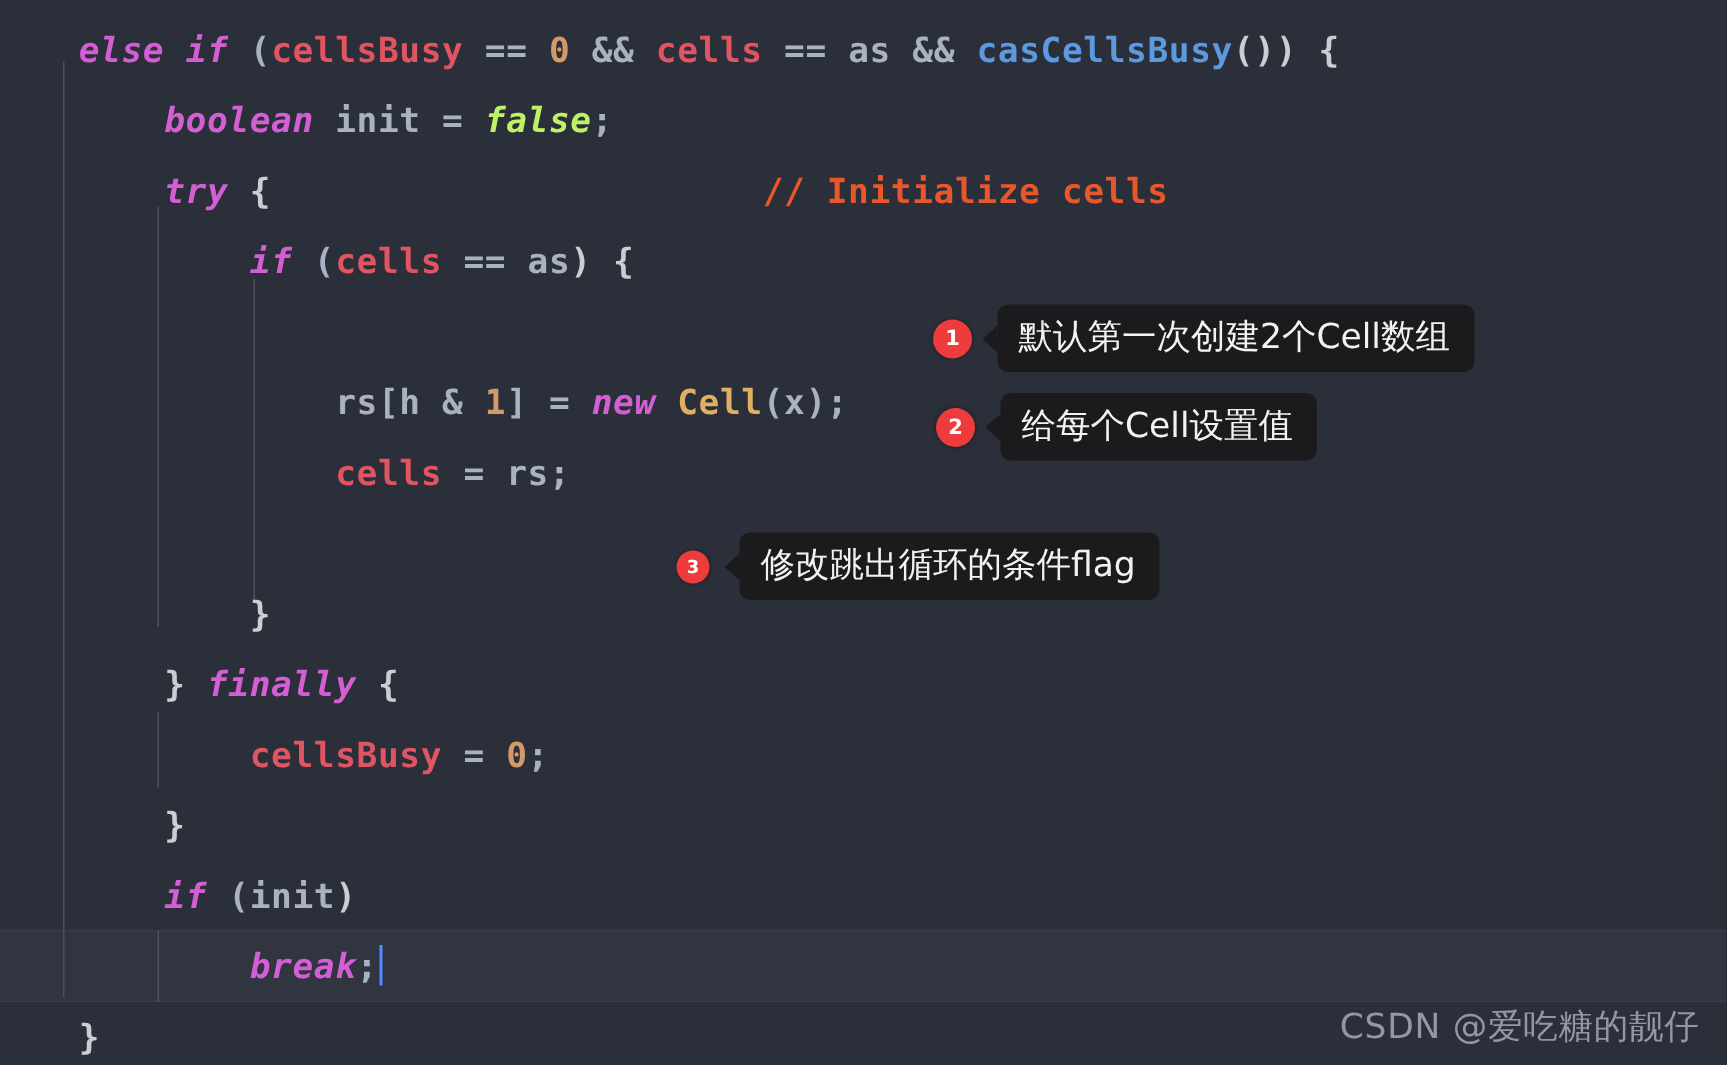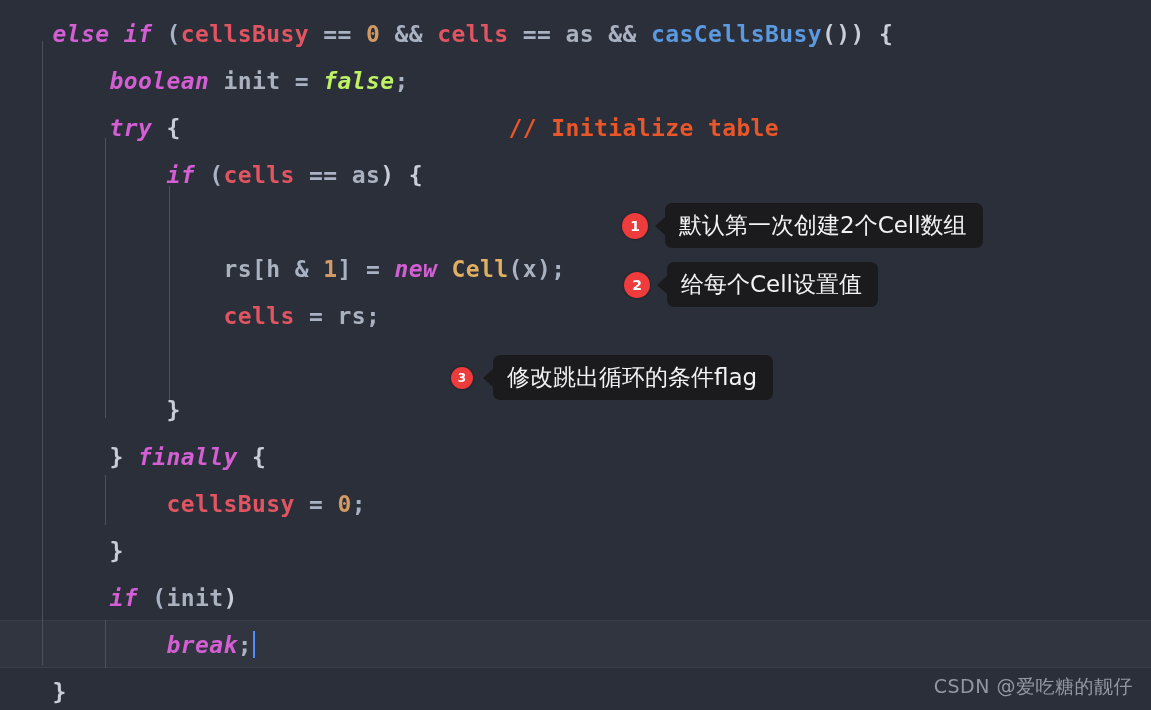--- a/index.html
+++ b/index.html
@@ -132,21 +132,21 @@
   .annot.a2 .badge { margin-right: 7px; }
   .annot.a3 .badge { margin-right: 10px; }
 
   
   .watermark {
     position: absolute;
     right: 18px;
     bottom: 10px;
     color: #9aa0ac;
     font-family: "DejaVu Sans", "Liberation Sans", sans-serif;
-    font-size: 19px;
+    font-size: 23px;
     letter-spacing: 0.5px;
     z-index: 7;
     opacity: 0.92;
   }
 </style>
 </head>
 <body>
 
 <div id="screen">
 
@@ -157,21 +157,21 @@
   <div class="guide" style="left:105px; top:475px; height:50px;"></div>
   <div class="guide" style="left:105px; top:620px; height:48px;"></div>
   <div class="guide" style="left:169px; top:186px; height:215px;"></div>
 
   <div class="code-layer">
 
     <div class="code-line" style="top:10px;"><span class="ind">  </span><span class="kw">else</span><span class="op"> </span><span class="kw">if</span><span class="op"> (</span><span class="var">cellsBusy</span><span class="op"> == </span><span class="num">0</span><span class="op"> &amp;&amp; </span><span class="var">cells</span><span class="op"> == </span><span class="plain">as</span><span class="op"> &amp;&amp; </span><span class="fn">casCellsBusy</span><span class="brk">()) {</span></div>
 
     <div class="code-line" style="top:57px;"><span class="ind">      </span><span class="kw">boolean</span><span class="plain"> init </span><span class="op">= </span><span class="lit">false</span><span class="op">;</span></div>
 
-    <div class="code-line" style="top:104px;"><span class="ind">      </span><span class="kw">try</span><span class="brk"> {</span><span class="ind">                       </span><span class="cmt">// Initialize table</span></div>
+    <div class="code-line" style="top:104px;"><span class="ind">      </span><span class="kw">try</span><span class="brk"> {</span><span class="ind">                       </span><span class="cmt">// Initialize cells</span></div>
 
     <div class="code-line" style="top:151px;"><span class="ind">          </span><span class="kw">if</span><span class="op"> (</span><span class="var">cells</span><span class="op"> == </span><span class="plain">as</span><span class="brk">) {</span></div>
 
 
     <div class="code-line" style="top:245px;"><span class="ind">              </span><span class="plain">rs</span><span class="op">[</span><span class="plain">h</span><span class="op"> &amp; </span><span class="num">1</span><span class="op">]</span><span class="op"> = </span><span class="kw">new</span><span class="type"> Cell</span><span class="op">(</span><span class="plain">x</span><span class="op">);</span></div>
 
     <div class="code-line" style="top:292px;"><span class="ind">              </span><span class="var">cells</span><span class="op"> = </span><span class="plain">rs</span><span class="op">;</span></div>
 
 
     <div class="code-line" style="top:386px;"><span class="ind">          </span><span class="brk">}</span></div>

